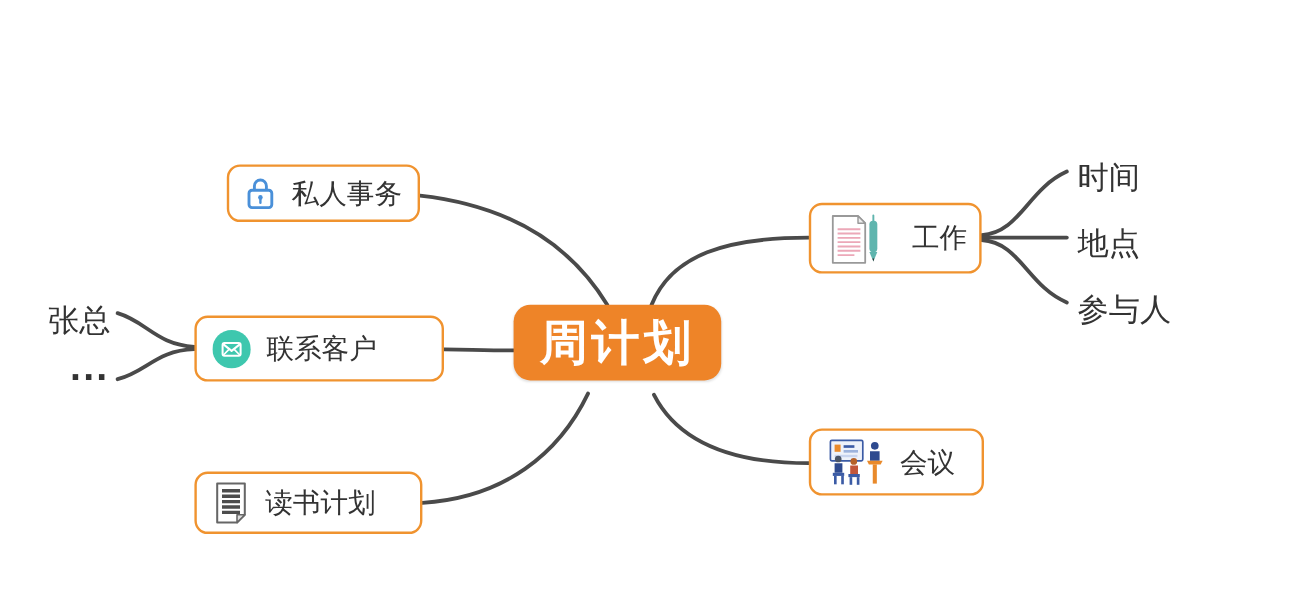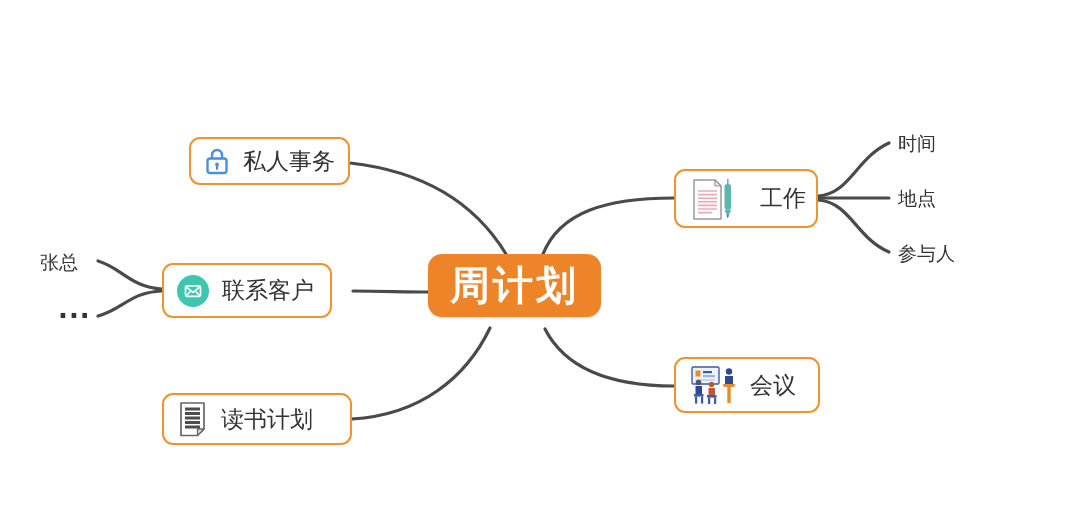--- a/index.html
+++ b/index.html
@@ -15,21 +15,21 @@
     position:absolute;box-sizing:border-box;background:#ffffff;
     border:2px solid #f0932f;border-radius:11px;
     display:flex;align-items:center;gap:13px;padding:0 10px 0 13px;
   }
   .node .label{font-size:23px;color:#333333;white-space:nowrap;}
   .node.root{
     background:#ee8428;border:none;border-radius:14px;justify-content:center;
     padding:0;box-shadow:0 1px 2px rgba(0,0,0,.12);
   }
   .node.root .label{font-size:40px;font-weight:bold;color:#ffffff;letter-spacing:3px;}
-  .leaf{position:absolute;font-size:19px;color:#333333;white-space:nowrap;}
+  .leaf{position:absolute;font-size:26px;color:#333333;white-space:nowrap;}
   .leaf.dots{font-size:26px;font-weight:bold;letter-spacing:1px;}
   .icon{flex:0 0 auto;display:flex;align-items:center;justify-content:center;}
 </style>
 </head>
 <body>
 
 <div class="canvas">
 
   <svg class="links" viewBox="0 0 1088 509">
     <path d="M 350 163 C 430 172, 478 208, 506 254"></path>
@@ -53,21 +53,21 @@
       <svg width="26" height="30" viewBox="0 0 26 30">
         <path d="M8 13 V9 a5 5 0 0 1 10 0 v4" fill="none" stroke="#4a90d9" stroke-width="2.4"></path>
         <rect x="3.5" y="12.5" width="19" height="14.5" rx="2.5" fill="#ffffff" stroke="#4a90d9" stroke-width="2.4"></rect>
         <circle cx="13" cy="18.5" r="1.9" fill="#4a90d9"></circle>
         <path d="M13 19.5 V23" stroke="#4a90d9" stroke-width="2" stroke-linecap="round"></path>
       </svg>
     </span>
     <span class="label">私人事务</span>
   </div>
 
-  <div class="node" style="left:162px;top:263px;width:170px;height:55px;">
+  <div class="node" style="left:162px;top:263px;width:208px;height:55px;">
     <span class="icon">
       <svg width="32" height="32" viewBox="0 0 32 32">
         <circle cx="16" cy="16" r="16" fill="#3ec7ae"></circle>
         <rect x="8.5" y="10.8" width="15" height="10.6" rx="1.6" fill="none" stroke="#ffffff" stroke-width="1.7"></rect>
         <path d="M9.2 12 L16 17.4 L22.8 12" fill="none" stroke="#ffffff" stroke-width="1.7" stroke-linecap="round" stroke-linejoin="round"></path>
         <path d="M9.4 20.6 L13.4 16.6 M22.6 20.6 L18.6 16.6" stroke="#ffffff" stroke-width="1.4" stroke-linecap="round"></path>
       </svg>
     </span>
     <span class="label">联系客户</span>
   </div>

